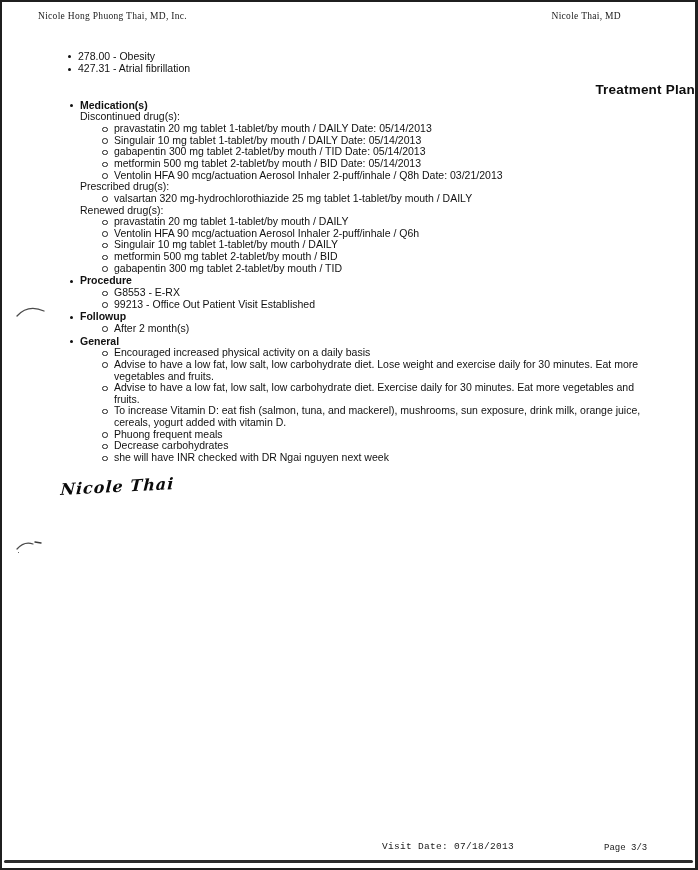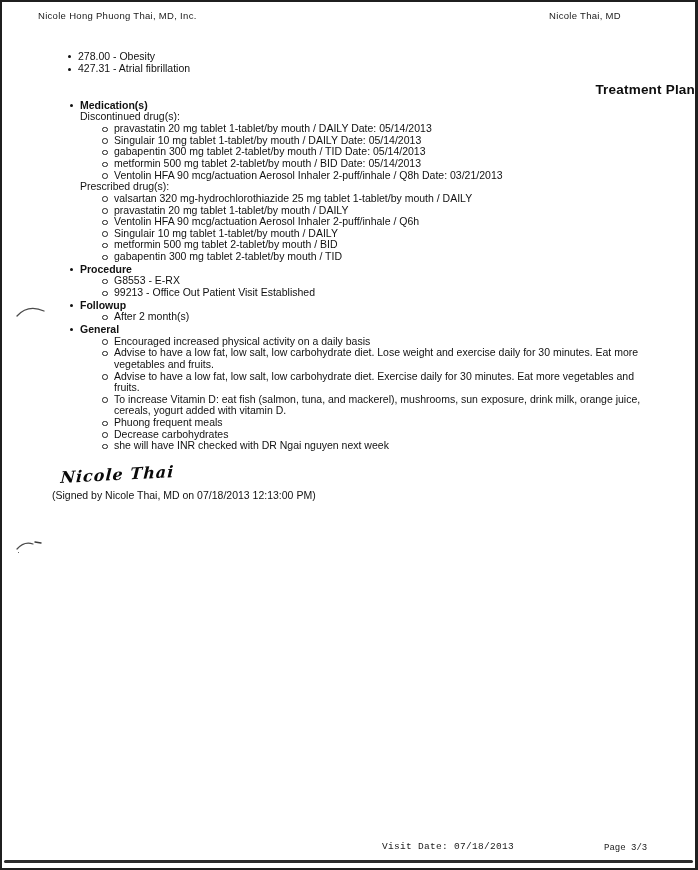--- a/index.html
+++ b/index.html
@@ -13,21 +13,21 @@
     font-size:10.5px;
     line-height:1.11;
     border:2px solid #1f1f1f;
     border-right-width:3px;
     overflow:hidden;
   }
   
   .hdr {
     display:flex; justify-content:space-between;
     padding:9px 74px 0 36px;
-    font-family:Liberation Sans, sans-serif;
+    font-family:Liberation Serif, serif;
     font-size:9.5px; letter-spacing:.3px; color:#202020;
   }
   
   ul.diag { list-style:none; margin:29px 0 0 0; padding:0 0 0 76px; }
   ul.diag li { position:relative; margin:0 0 1px 0; }
   ul.diag li::before {
     content:''; position:absolute; left:-10px; top:4.5px;
     width:3px; height:3px; border-radius:50%; background:#111;
   }
   h1.tp-title {
@@ -105,20 +105,21 @@
           <li class="sub-item">pravastatin 20 mg tablet 1-tablet/by mouth / DAILY Date: 05/14/2013</li>
           <li class="sub-item">Singulair 10 mg tablet 1-tablet/by mouth / DAILY Date: 05/14/2013</li>
           <li class="sub-item">gabapentin 300 mg tablet 2-tablet/by mouth / TID Date: 05/14/2013</li>
           <li class="sub-item">metformin 500 mg tablet 2-tablet/by mouth / BID Date: 05/14/2013</li>
           <li class="sub-item">Ventolin HFA 90 mcg/actuation Aerosol Inhaler 2-puff/inhale / Q8h Date: 03/21/2013</li>
         </ul>
         <div class="grp-label">Prescribed drug(s):</div>
         <ul class="sub">
           <li class="sub-item">valsartan 320 mg-hydrochlorothiazide 25 mg tablet 1-tablet/by mouth / DAILY</li>
         </ul>
+        <div class="grp-label">Renewed drug(s):</div>
         <ul class="sub">
           <li class="sub-item">pravastatin 20 mg tablet 1-tablet/by mouth / DAILY</li>
           <li class="sub-item">Ventolin HFA 90 mcg/actuation Aerosol Inhaler 2-puff/inhale / Q6h</li>
           <li class="sub-item">Singulair 10 mg tablet 1-tablet/by mouth / DAILY</li>
           <li class="sub-item">metformin 500 mg tablet 2-tablet/by mouth / BID</li>
           <li class="sub-item">gabapentin 300 mg tablet 2-tablet/by mouth / TID</li>
         </ul>
       </div>
       <div class="sec">
         <div class="sec-label">Procedure</div>
@@ -142,21 +143,20 @@
           <li class="sub-item">To increase Vitamin D: eat fish (salmon, tuna, and mackerel), mushrooms, sun exposure, drink milk, orange juice, cereals, yogurt added with vitamin D.</li>
           <li class="sub-item">Phuong frequent meals</li>
           <li class="sub-item">Decrease carbohydrates</li>
           <li class="sub-item">she will have INR checked with DR Ngai nguyen next week</li>
         </ul>
       </div>
     </div>
 
   <div class="sig">
     <div class="sig-script">Nicole Thai</div>
-    <div class="sig-caption">(Signed by Nicole Thai, MD on 07/18/2013 12:13:00 PM)</div>
   </div>
 
   <svg class="pen-mark pm1" width="32" height="16" viewBox="0 0 32 16">
     <path d="M2 13 Q 13 1, 29 8" stroke="#4a4a4a" stroke-width="1.3" fill="none" stroke-linecap="round"></path>
   </svg>
   <svg class="pen-mark pm2" width="32" height="18" viewBox="0 0 32 18">
     <path d="M3 12 Q 10 4, 19 7" stroke="#4a4a4a" stroke-width="1.2" fill="none" stroke-linecap="round"></path>
     <path d="M21 5 l 6 1" stroke="#3a3a3a" stroke-width="1.4" fill="none" stroke-linecap="round"></path>
     <path d="M4 15 l 1 1" stroke="#6a6a6a" stroke-width="1" fill="none"></path>
   </svg>

